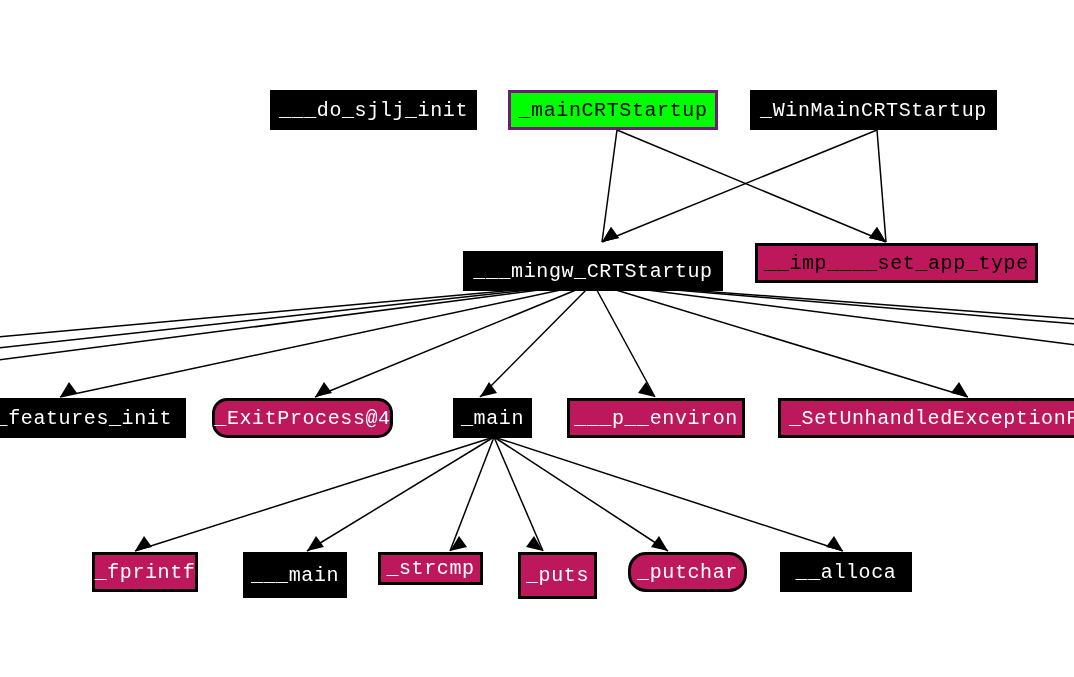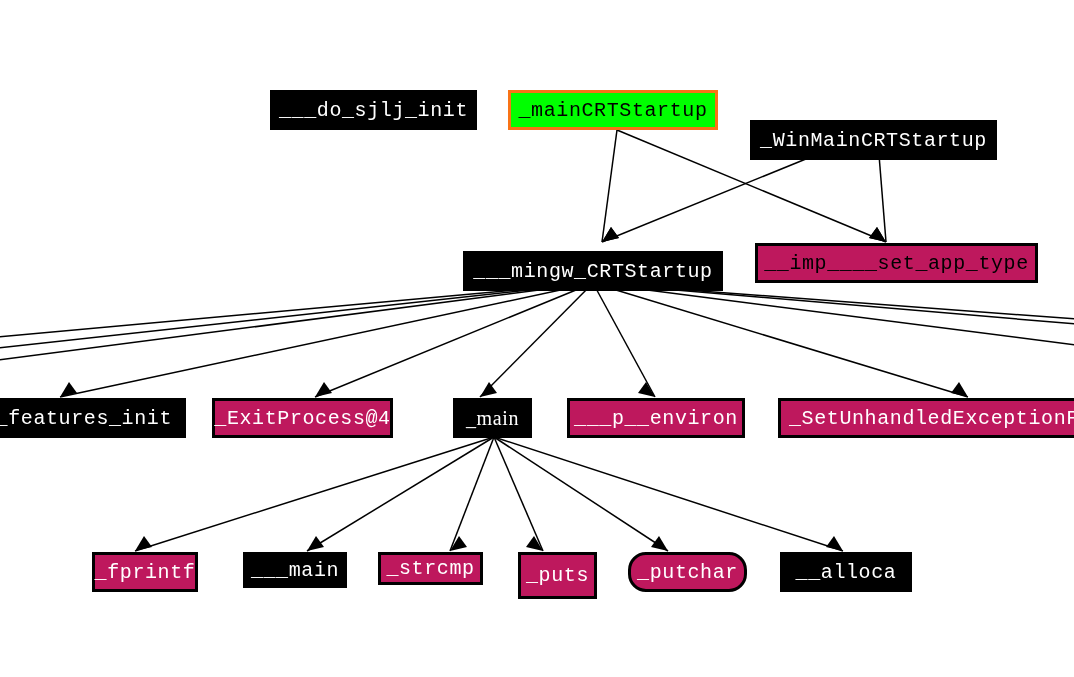--- a/index.html
+++ b/index.html
@@ -11,21 +11,21 @@
   }
   #graph-canvas { position: absolute; left: 0; top: 0; width: 1074px; height: 677px; }
   #edge-layer { position: absolute; left: 0; top: 0; z-index: 1; }
   .node {
     position: absolute; z-index: 2;
     box-sizing: border-box;
     display: flex; align-items: center; justify-content: center;
     font-size: 20px; letter-spacing: 0.6px; white-space: pre;
   }
   .fill-black   { background: #000000; color: #ffffff; }
-  .fill-green   { background: #00ff00; color: #000000; border: 3px solid #f97316; }
+  .fill-green   { background: #00ff00; color: #000000; border: 3px solid #701a75; }
   .fill-magenta { background: #be185d; color: #ffffff; border: 3px solid #000000; }
   .text-dark  { color: #000000; }
   .text-light { color: #ffffff; }
   .align-right { justify-content: flex-end; padding-right: 14px; }
   .align-left  { justify-content: flex-start; padding-left: 8px; }
   .edge-line { stroke: #000000; stroke-width: 1.5; fill: none; }
   .edge-arrow { fill: #000000; stroke: none; }
 </style>
 </head>
 <body>
@@ -65,28 +65,28 @@
       <line x1="494" y1="437" x2="543" y2="551" class="edge-line"></line>
       <polygon points="543,551 526,547 534,536" class="edge-arrow"></polygon>
       <line x1="494" y1="437" x2="668" y2="551" class="edge-line"></line>
       <polygon points="668,551 651,547 659,536" class="edge-arrow"></polygon>
       <line x1="494" y1="437" x2="843" y2="551" class="edge-line"></line>
       <polygon points="843,551 826,547 834,536" class="edge-arrow"></polygon>
     </svg>
   <div id="node-layer">
       <div class="node fill-black text-light" style="left: 270px; top: 90px; width: 207px; height: 40px;"><span>___do_sjlj_init</span></div>
       <div class="node fill-green text-dark" style="left: 508px; top: 90px; width: 210px; height: 40px;"><span>_mainCRTStartup</span></div>
-      <div class="node fill-black text-light" style="left: 750px; top: 90px; width: 247px; height: 40px; margin-top: 30px;"><span>_WinMainCRTStartup</span></div>
+      <div class="node fill-black text-light" style="left: 750px; top: 90px; width: 247px; height: 40px;"><span>_WinMainCRTStartup</span></div>
       <div class="node fill-black text-light" style="left: 463px; top: 251px; width: 260px; height: 40px;"><span>___mingw_CRTStartup</span></div>
       <div class="node fill-magenta text-dark" style="left: 755px; top: 243px; width: 283px; height: 40px;"><span>__imp____set_app_type</span></div>
       <div class="node fill-black text-light align-right" style="left: -70px; top: 398px; width: 256px; height: 40px;"><span>u_features_init</span></div>
-      <div class="node fill-magenta text-light" style="left: 212px; top: 398px; width: 181px; height: 40px;"><span>_ExitProcess@4</span></div>
-      <div class="node fill-black text-light" style="left: 453px; top: 398px; width: 79px; height: 40px; font-family: Liberation Serif, serif;"><span>_main</span></div>
+      <div class="node fill-magenta text-light" style="left: 212px; top: 398px; width: 181px; height: 40px; border-radius: 15px;"><span>_ExitProcess@4</span></div>
+      <div class="node fill-black text-light" style="left: 453px; top: 398px; width: 79px; height: 40px;"><span>_main</span></div>
       <div class="node fill-magenta text-light" style="left: 567px; top: 398px; width: 178px; height: 40px; align-items: center;"><span>___p__environ</span></div>
       <div class="node fill-magenta text-light align-left" style="left: 778px; top: 398px; width: 300px; height: 40px;"><span>_SetUnhandledExceptionF</span></div>
       <div class="node fill-magenta text-light" style="left: 92px; top: 552px; width: 106px; height: 40px;"><span>_fprintf</span></div>
-      <div class="node fill-black text-light" style="left: 243px; top: 552px; width: 104px; height: 36px;"><span>___main</span></div>
+      <div class="node fill-black text-light" style="left: 243px; top: 552px; width: 104px; height: 46px;"><span>___main</span></div>
       <div class="node fill-magenta text-light" style="left: 378px; top: 552px; width: 105px; height: 33px;"><span>_strcmp</span></div>
       <div class="node fill-magenta text-light" style="left: 518px; top: 552px; width: 79px; height: 47px;"><span>_puts</span></div>
       <div class="node fill-magenta text-light" style="left: 628px; top: 552px; width: 119px; height: 40px; border-radius: 18px;"><span>_putchar</span></div>
       <div class="node fill-black text-light" style="left: 780px; top: 552px; width: 132px; height: 40px;"><span>__alloca</span></div>
     </div>
 </div>
 
 </body></html>

